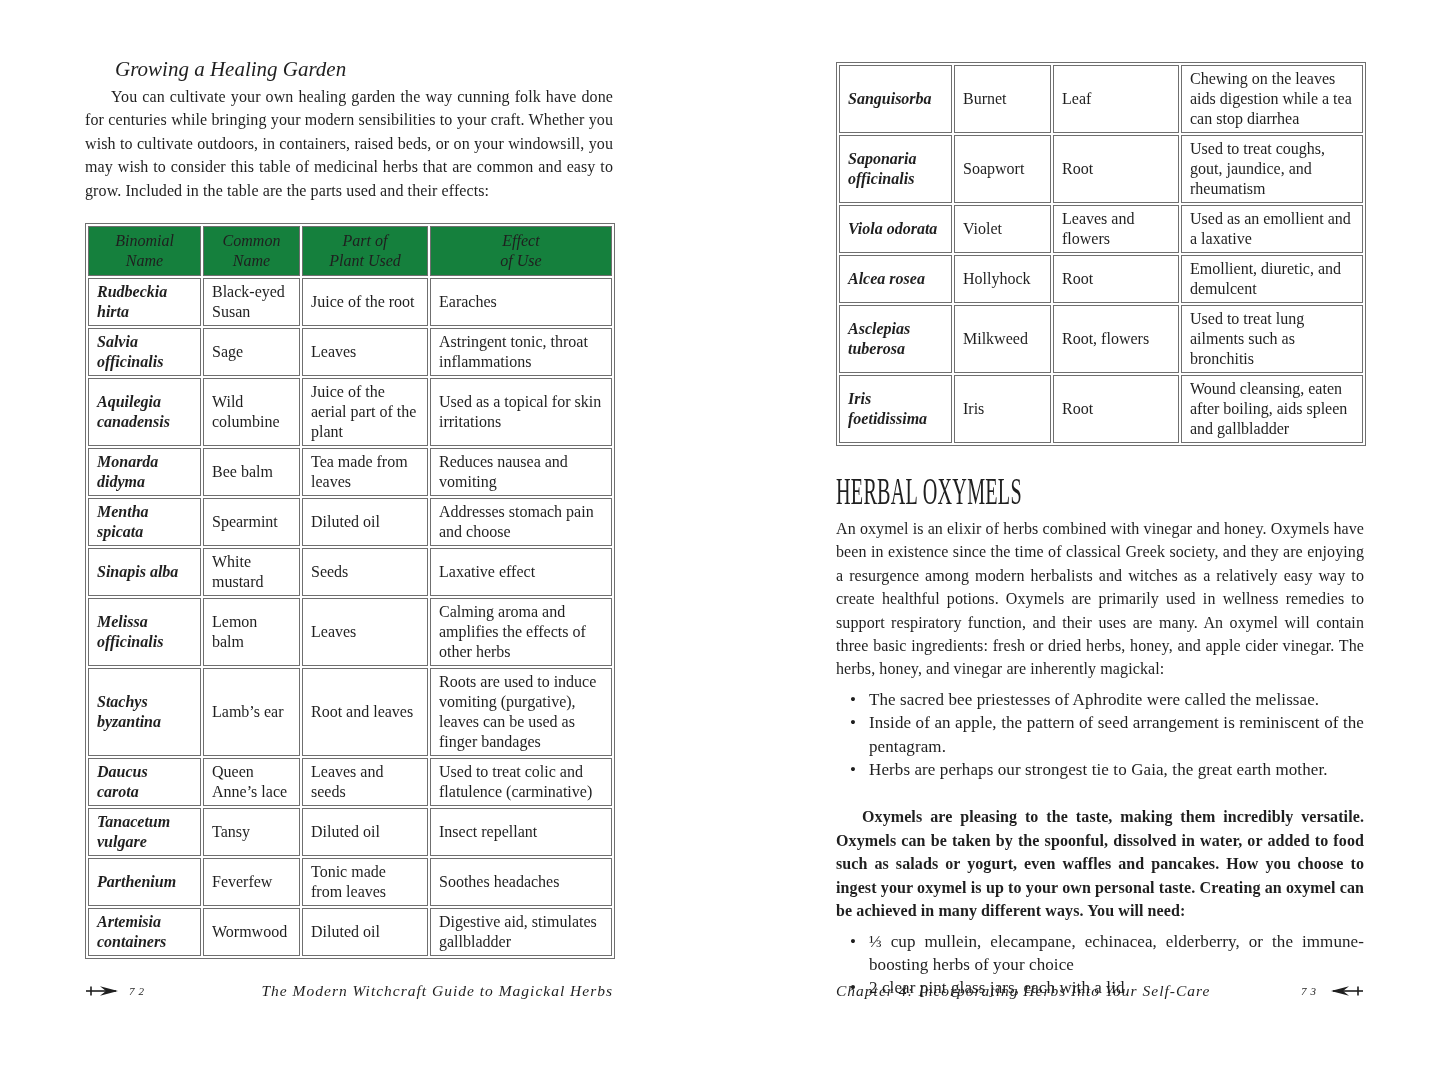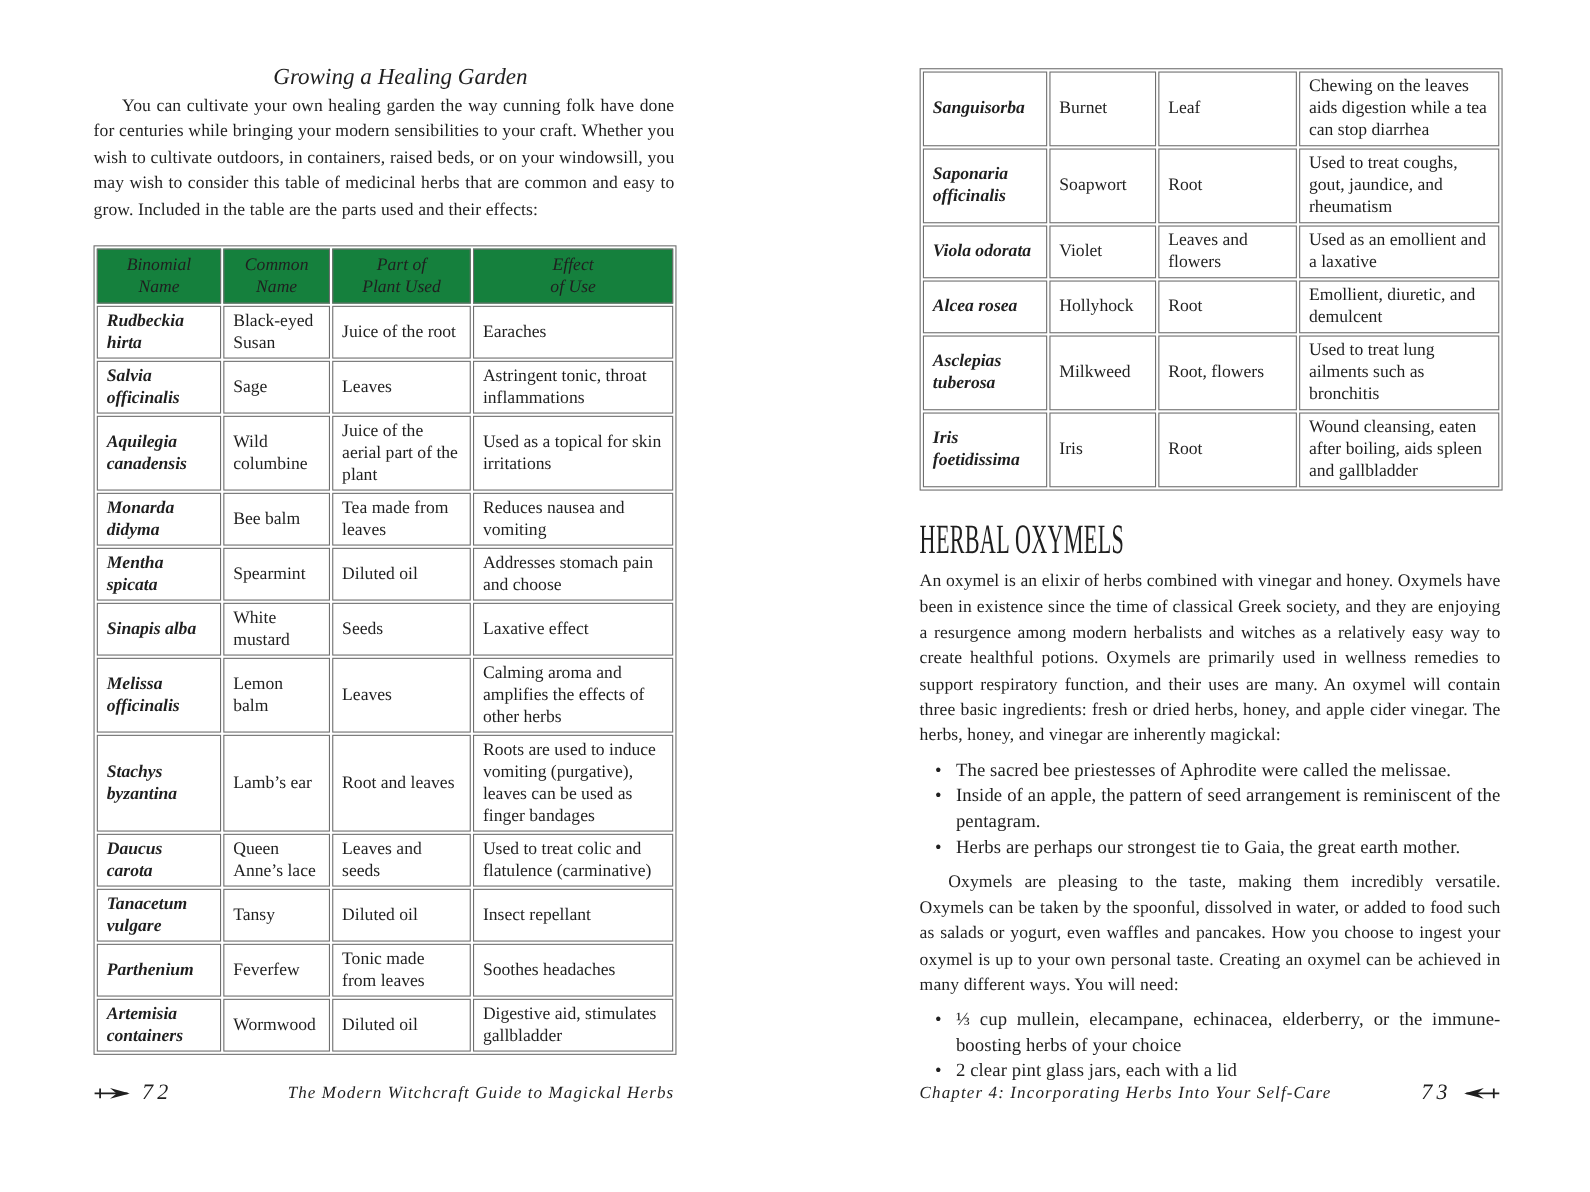--- a/index.html
+++ b/index.html
@@ -7,21 +7,21 @@
     position:relative;width:1445px;height:1084px;background:#ffffff;overflow:hidden;
     font-family:"Liberation Serif","DejaVu Serif",serif;color:#1f1f1f;
   }
   
   .page{position:absolute;width:528px;}
   #left-page{left:85px;top:56px;}
   #right-page{left:836px;top:62px;}
 
   
   .sub-heading{
-    font-style:italic;font-size:21px;line-height:26px;margin:0 0 3px 30px;font-weight:500;text-align:center;
+    font-style:italic;font-size:21px;line-height:26px;margin:0 0 3px 30px;font-weight:500;
   }
   .body-para{
     margin:0;font-size:16px;line-height:23.4px;text-align:justify;letter-spacing:.1px;
   }
   .body-para.indent{text-indent:26px;}
 
   
   table.herb{
     border-collapse:separate;border-spacing:2px;background:#fff;
     border:1px solid #6f6f6f;table-layout:fixed;width:530px;
@@ -45,30 +45,30 @@
   .section-heading span{
     display:inline-block;font-size:38px;letter-spacing:.5px;
     transform:scale(0.53,1);transform-origin:left bottom;white-space:nowrap;
   }
   ul.bullets{list-style:none;margin:7px 0 0 0;padding:0 0 0 14px;}
   ul.bullets li{
     position:relative;padding-left:19px;font-size:17px;line-height:23.4px;
     text-align:justify;letter-spacing:.1px;
   }
   ul.bullets li .dot{position:absolute;left:0;top:0;}
-  .mt8{margin-top:8px;} .mt9{margin-top:9px;}
+  .mt8{margin-top:8px;} .mt9{margin-top:24px;font-weight:bold;}
 
   
   .footer{
     position:absolute;top:982px;width:528px;display:flex;align-items:center;
     font-style:italic;font-size:15.5px;letter-spacing:1px;
   }
   #left-footer{left:85px;justify-content:space-between;}
   #right-footer{left:836px;justify-content:space-between;}
-  .pagenum{letter-spacing:4px;font-size:20px;}
+  .pagenum{letter-spacing:4px;font-size:11px;}
   .foot-group{display:flex;align-items:center;gap:10px;}
   .arrow-orn{display:block;}
   .arrow-orn.mirror{transform:scaleX(-1);}
 </style>
 </head>
 <body>
 
 <div class="canvas">
 
   <div class="page" id="left-page">

